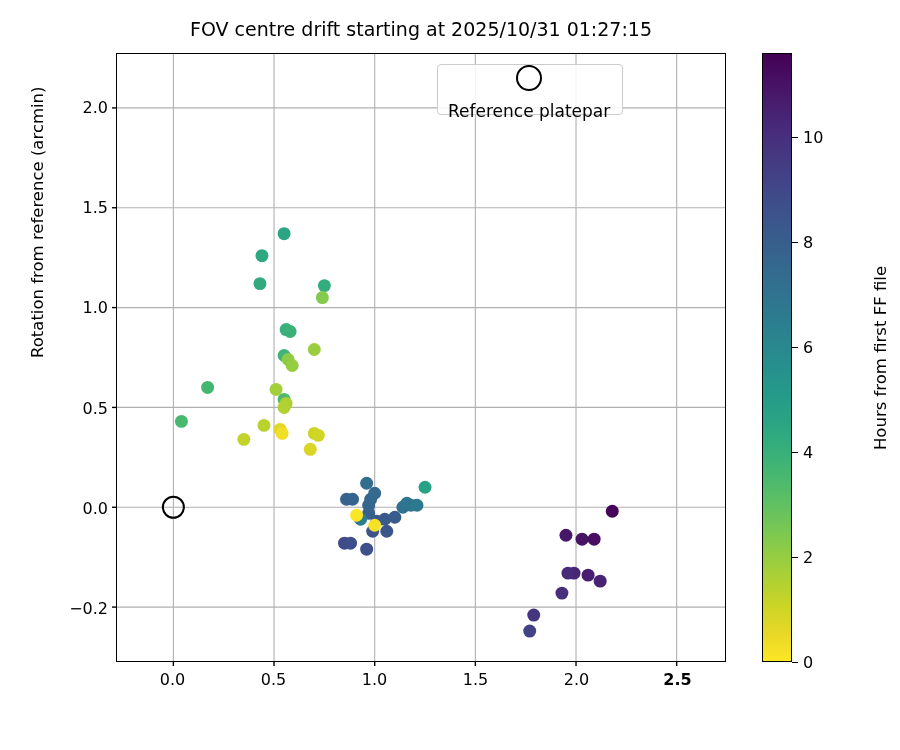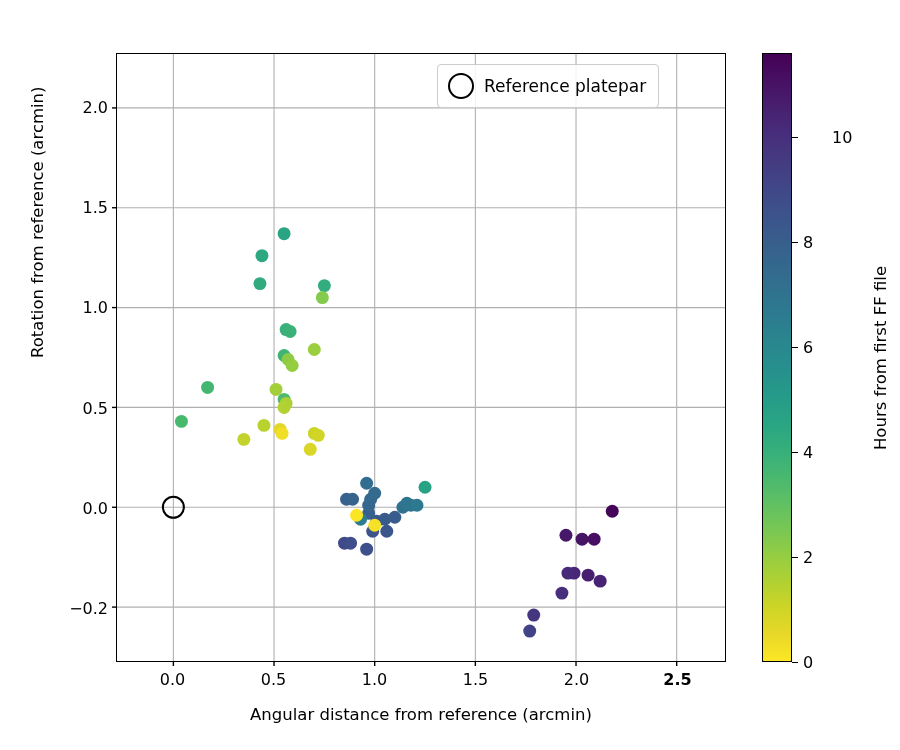--- a/index.html
+++ b/index.html
@@ -84,29 +84,30 @@
     white-space: nowrap;
     transform: rotate(-90deg);
     transform-origin: left top;
     text-align: center;
   }
   
   #legend {
     position: absolute;
     left: 437px;
     top: 64px;
-    height: 44px;
+    height: 51px;
     display: flex;
     align-items: center;
     gap: 10px;
     padding: 0 12px 0 10px;
     background: rgba(255,255,255,0.85);
     border: 1px solid #cccccc;
     border-radius: 4px;
     box-sizing: border-box;
+    flex-direction: column;
   }
   #legend .legend-marker {
     width: 22px;
     height: 22px;
     border-radius: 50%;
     border: 2.1px solid #000000;
     background: transparent;
     flex: 0 0 auto;
   }
   #legend .legend-text {
@@ -154,20 +155,21 @@
     white-space: nowrap;
     transform: rotate(-90deg);
     transform-origin: left top;
   }
 </style>
 </head>
 <body>
 
 <div id="figure">
 
+  <div class="fig-title">FOV centre drift starting at 2025/10/31 01:27:15</div>
 
   <div id="axes">
     <svg id="plotsvg" viewBox="0 0 610 609" preserveAspectRatio="none">
         <line x1="56.55629139072847" y1="0" x2="56.55629139072847" y2="609" stroke="#b0b0b0" stroke-width="1.1"></line>
         <line x1="157.54966887417217" y1="0" x2="157.54966887417217" y2="609" stroke="#b0b0b0" stroke-width="1.1"></line>
         <line x1="258.5430463576159" y1="0" x2="258.5430463576159" y2="609" stroke="#b0b0b0" stroke-width="1.1"></line>
         <line x1="359.53642384105956" y1="0" x2="359.53642384105956" y2="609" stroke="#b0b0b0" stroke-width="1.1"></line>
         <line x1="460.5298013245033" y1="0" x2="460.5298013245033" y2="609" stroke="#b0b0b0" stroke-width="1.1"></line>
         <line x1="561.5231788079469" y1="0" x2="561.5231788079469" y2="609" stroke="#b0b0b0" stroke-width="1.1"></line>
         <line x1="0" y1="554.9111842105264" x2="610" y2="554.9111842105264" stroke="#b0b0b0" stroke-width="1.1"></line>
@@ -260,21 +262,20 @@
     </div>
   <div id="yticks">
       <div class="ytick-label" style="left: 50px; width: 58px; top: 607.911px;">−0.2</div>
       <div class="ytick-label" style="left: 50px; width: 58px; top: 507.747px;">0.0</div>
       <div class="ytick-label" style="left: 50px; width: 58px; top: 407.582px;">0.5</div>
       <div class="ytick-label" style="left: 50px; width: 58px; top: 307.418px;">1.0</div>
       <div class="ytick-label" style="left: 50px; width: 58px; top: 207.253px;">1.5</div>
       <div class="ytick-label" style="left: 50px; width: 58px; top: 107.089px;">2.0</div>
     </div>
 
-  <div class="xlabel">Angular distance from reference (arcmin)</div>
   <div class="ylabel" style="left: 28px; top: 357.5px; transform: rotate(-90deg) translate(-50%, 0px); transform-origin: left top;">Rotation from reference (arcmin)</div>
 
   <div id="legend">
     <span class="legend-marker"></span>
     <span class="legend-text">Reference platepar</span>
   </div>
 
   <div id="colorbar-wrap">
     <div id="colorbar-gradient" style="background: linear-gradient(to top, rgb(253, 231, 37) 0%, rgb(232, 216, 40) 4.35%, rgb(206, 213, 38) 8.7%, rgb(177, 209, 50) 13.04%, rgb(148, 205, 66) 17.39%, rgb(120, 199, 84) 21.74%, rgb(95, 192, 99) 26.09%, rgb(72, 184, 112) 30.43%, rgb(54, 175, 123) 34.78%, rgb(42, 165, 131) 39.13%, rgb(37, 155, 137) 43.48%, rgb(38, 145, 140) 47.83%, rgb(41, 135, 142) 52.17%, rgb(44, 124, 143) 56.52%, rgb(48, 114, 143) 60.87%, rgb(52, 104, 142) 65.22%, rgb(56, 93, 140) 69.57%, rgb(61, 82, 139) 73.91%, rgb(65, 70, 136) 78.26%, rgb(69, 58, 129) 82.61%, rgb(71, 45, 123) 86.96%, rgb(72, 31, 112) 91.3%, rgb(71, 16, 99) 95.65%, rgb(68, 1, 84) 100%);"></div>
   </div>
@@ -283,17 +284,17 @@
       <div class="cb-tick-label" style="left: 803px; top: 662px;">0</div>
       <div class="cb-tick" style="left: 792px; top: 557px;"></div>
       <div class="cb-tick-label" style="left: 803px; top: 557px;">2</div>
       <div class="cb-tick" style="left: 792px; top: 452px;"></div>
       <div class="cb-tick-label" style="left: 803px; top: 452px;">4</div>
       <div class="cb-tick" style="left: 792px; top: 347px;"></div>
       <div class="cb-tick-label" style="left: 803px; top: 347px;">6</div>
       <div class="cb-tick" style="left: 792px; top: 242px;"></div>
       <div class="cb-tick-label" style="left: 803px; top: 242px;">8</div>
       <div class="cb-tick" style="left: 792px; top: 137px;"></div>
-      <div class="cb-tick-label" style="left: 803px; top: 137px; margin-left: 29px;">10</div>
+      <div class="cb-tick-label" style="left: 803px; top: 137px;">10</div>
     </div>
   <div id="cb-label" style="left: 871px; top: 357.5px; transform: rotate(-90deg) translate(-50%, 0px); transform-origin: left top;">Hours from first FF file</div>
 
 </div>
 
 </body></html>

